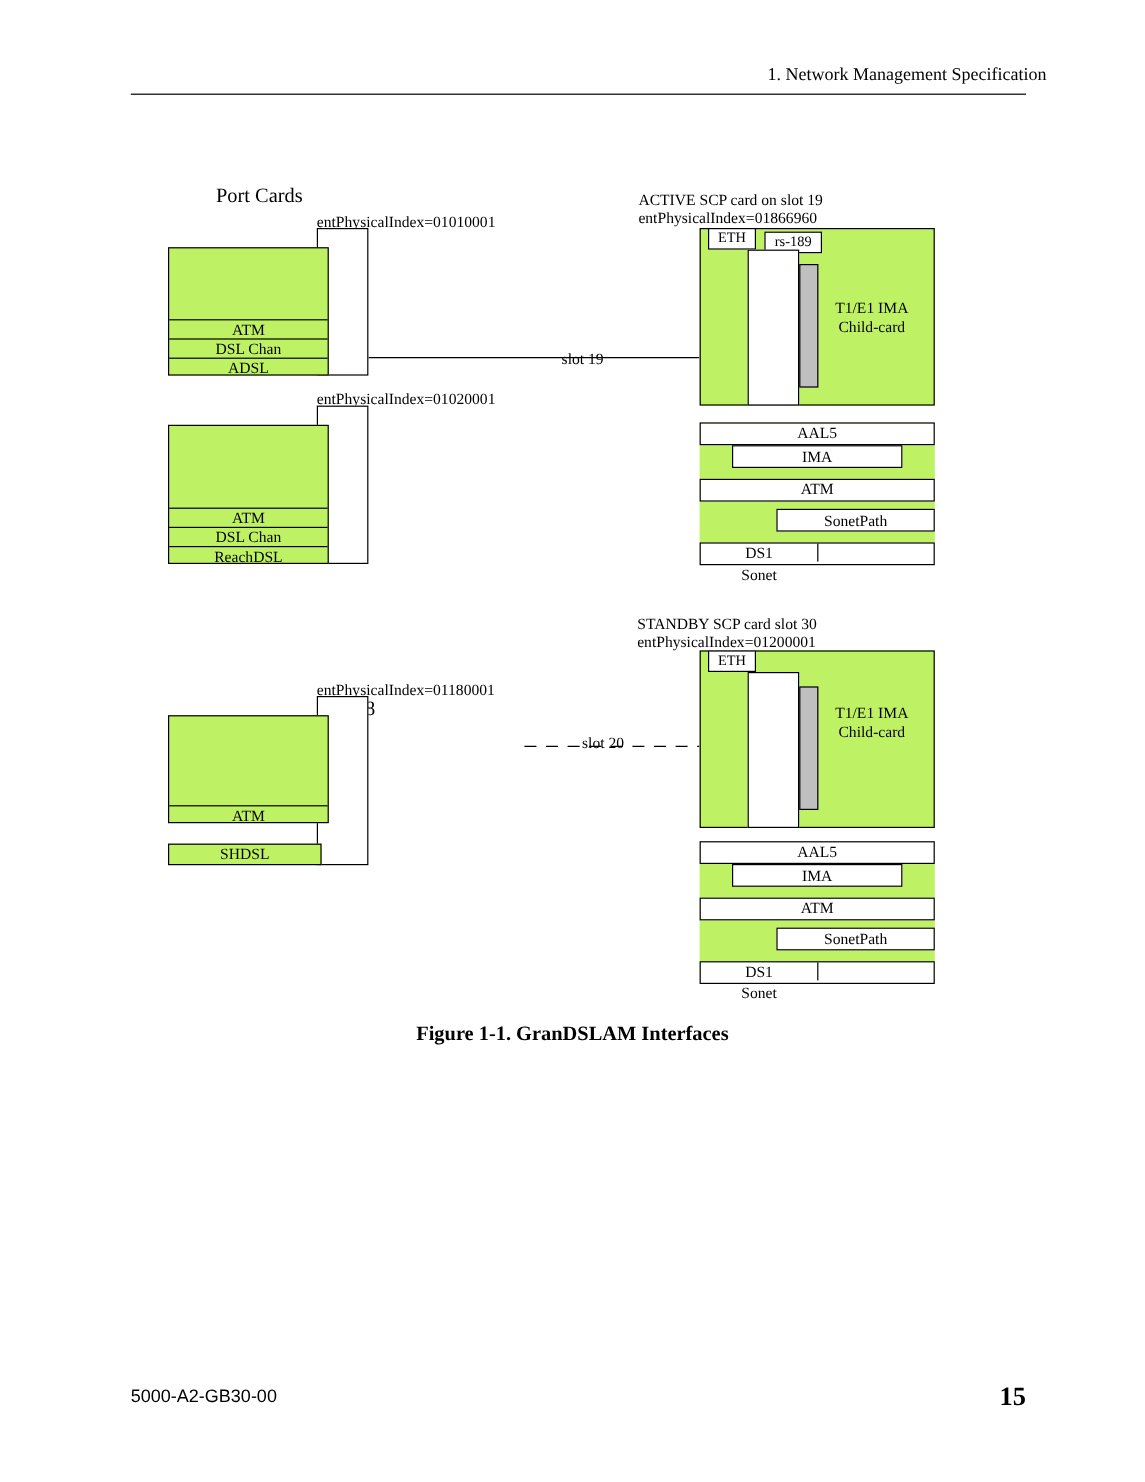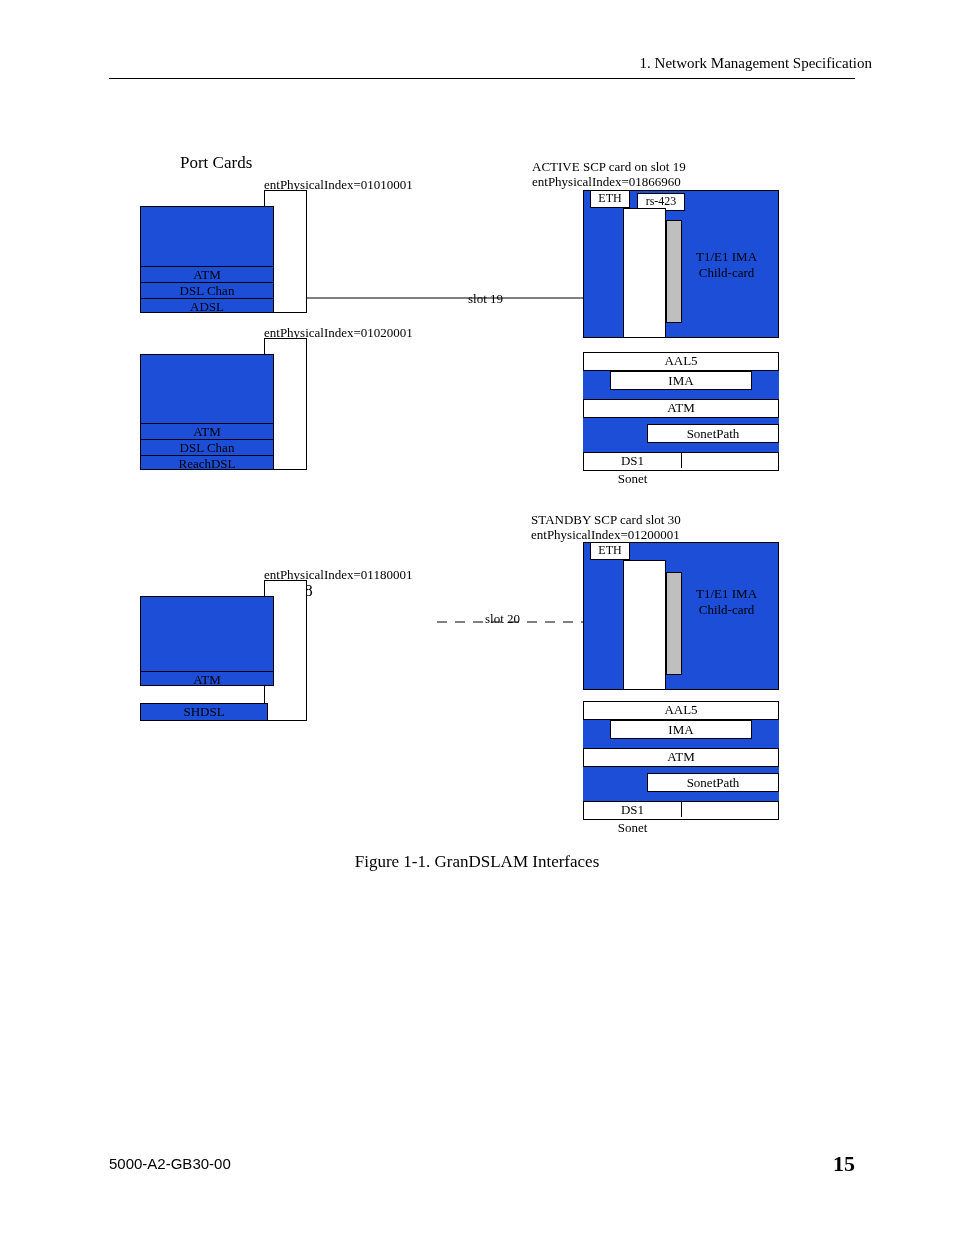--- a/index.html
+++ b/index.html
@@ -2,25 +2,25 @@
 <html><head>
 <meta charset="utf-8">
 <style>
   html,body{margin:0;padding:0;background:#fff;font-family:"Times New Roman",serif;color:#000}
   .page{position:relative;width:954px;height:1235px;margin:0 auto}
   .hdr-line{position:absolute;left:109px;right:99px;top:78px;height:1px;background:#000}
   .hdr{position:absolute;right:82px;top:55px;font-family:Liberation Serif, serif;font-size:15px}
   .ftr-doc{position:absolute;left:109px;bottom:63px;font-family:Arial,Helvetica,sans-serif;font-size:15px}
   .ftr-date{position:absolute;left:0;right:0;bottom:63px;text-align:center;font-family:Arial,Helvetica,sans-serif;font-size:15px}
   .ftr-page{position:absolute;right:99px;bottom:58px;font-weight:bold;font-size:22px}
-  .caption{position:absolute;left:0;right:0;top:852px;text-align:center;font-weight:normal;font-size:17px}
+  .caption{position:absolute;left:0;right:0;top:852px;text-align:center;font-weight:bold;font-size:17px}
   .lbl{position:absolute;font-size:14px;white-space:nowrap}
   .big{font-size:17px}
   .box{position:absolute;border:1px solid #000;box-sizing:border-box;background:#fff}
-  .grey{background:#1d4ed8}
+  .grey{background:#bef264}
   .grey2{background:#bfbfbf}
   .cell{border-top:1px solid #000;text-align:center;font-size:13px;line-height:15px}
   .cell:first-child{border-top:none}
   .col2 .cell{display:inline-block;width:50%;vertical-align:top}
   .small{font-size:13px}
 </style>
 </head>
 <body>
 
 <div class="page">
@@ -67,21 +67,21 @@
 
   <svg style="position:absolute;left:307px;top:617px;width:276px;height:10px">
     <line x1="130" y1="5" x2="276" y2="5" stroke="#000" stroke-width="1" stroke-dasharray="10 8"></line>
   </svg>
   <div class="lbl small" style="left:485px;top:611px">slot 20</div>
 
   <div class="lbl small" style="left:532px;top:159px">ACTIVE SCP card on slot 19</div>
   <div class="lbl small" style="left:532px;top:174px">entPhysicalIndex=01866960</div>
   <div class="box grey" style="left:583px;top:190px;width:196px;height:148px"></div>
   <div class="box" style="left:590px;top:190px;width:40px;height:18px;font-size:12px;text-align:center">ETH</div>
-  <div class="box" style="left:637px;top:193px;width:48px;height:18px;font-size:12px;text-align:center">rs-423</div>
+  <div class="box" style="left:637px;top:193px;width:48px;height:18px;font-size:12px;text-align:center">rs-189</div>
   <div class="box" style="left:623px;top:208px;width:43px;height:130px"></div>
   <div class="box grey2" style="left:666px;top:220px;width:16px;height:103px"></div>
   <div class="lbl small" style="left:696px;top:249px;text-align:center;white-space:pre">T1/E1 IMA
 Child-card</div>
 
   <div class="box grey" style="left:583px;top:352px;width:196px;height:119px;border:none">
     <div class="box col2" style="left:0;top:0;width:196px;height:19px">
       <div class="cell" style="border:none;width:100%">AAL5</div>
     </div>
     <div class="box" style="left:27px;top:19px;width:142px;height:19px;text-align:center;font-size:13px;line-height:17px">IMA</div>

